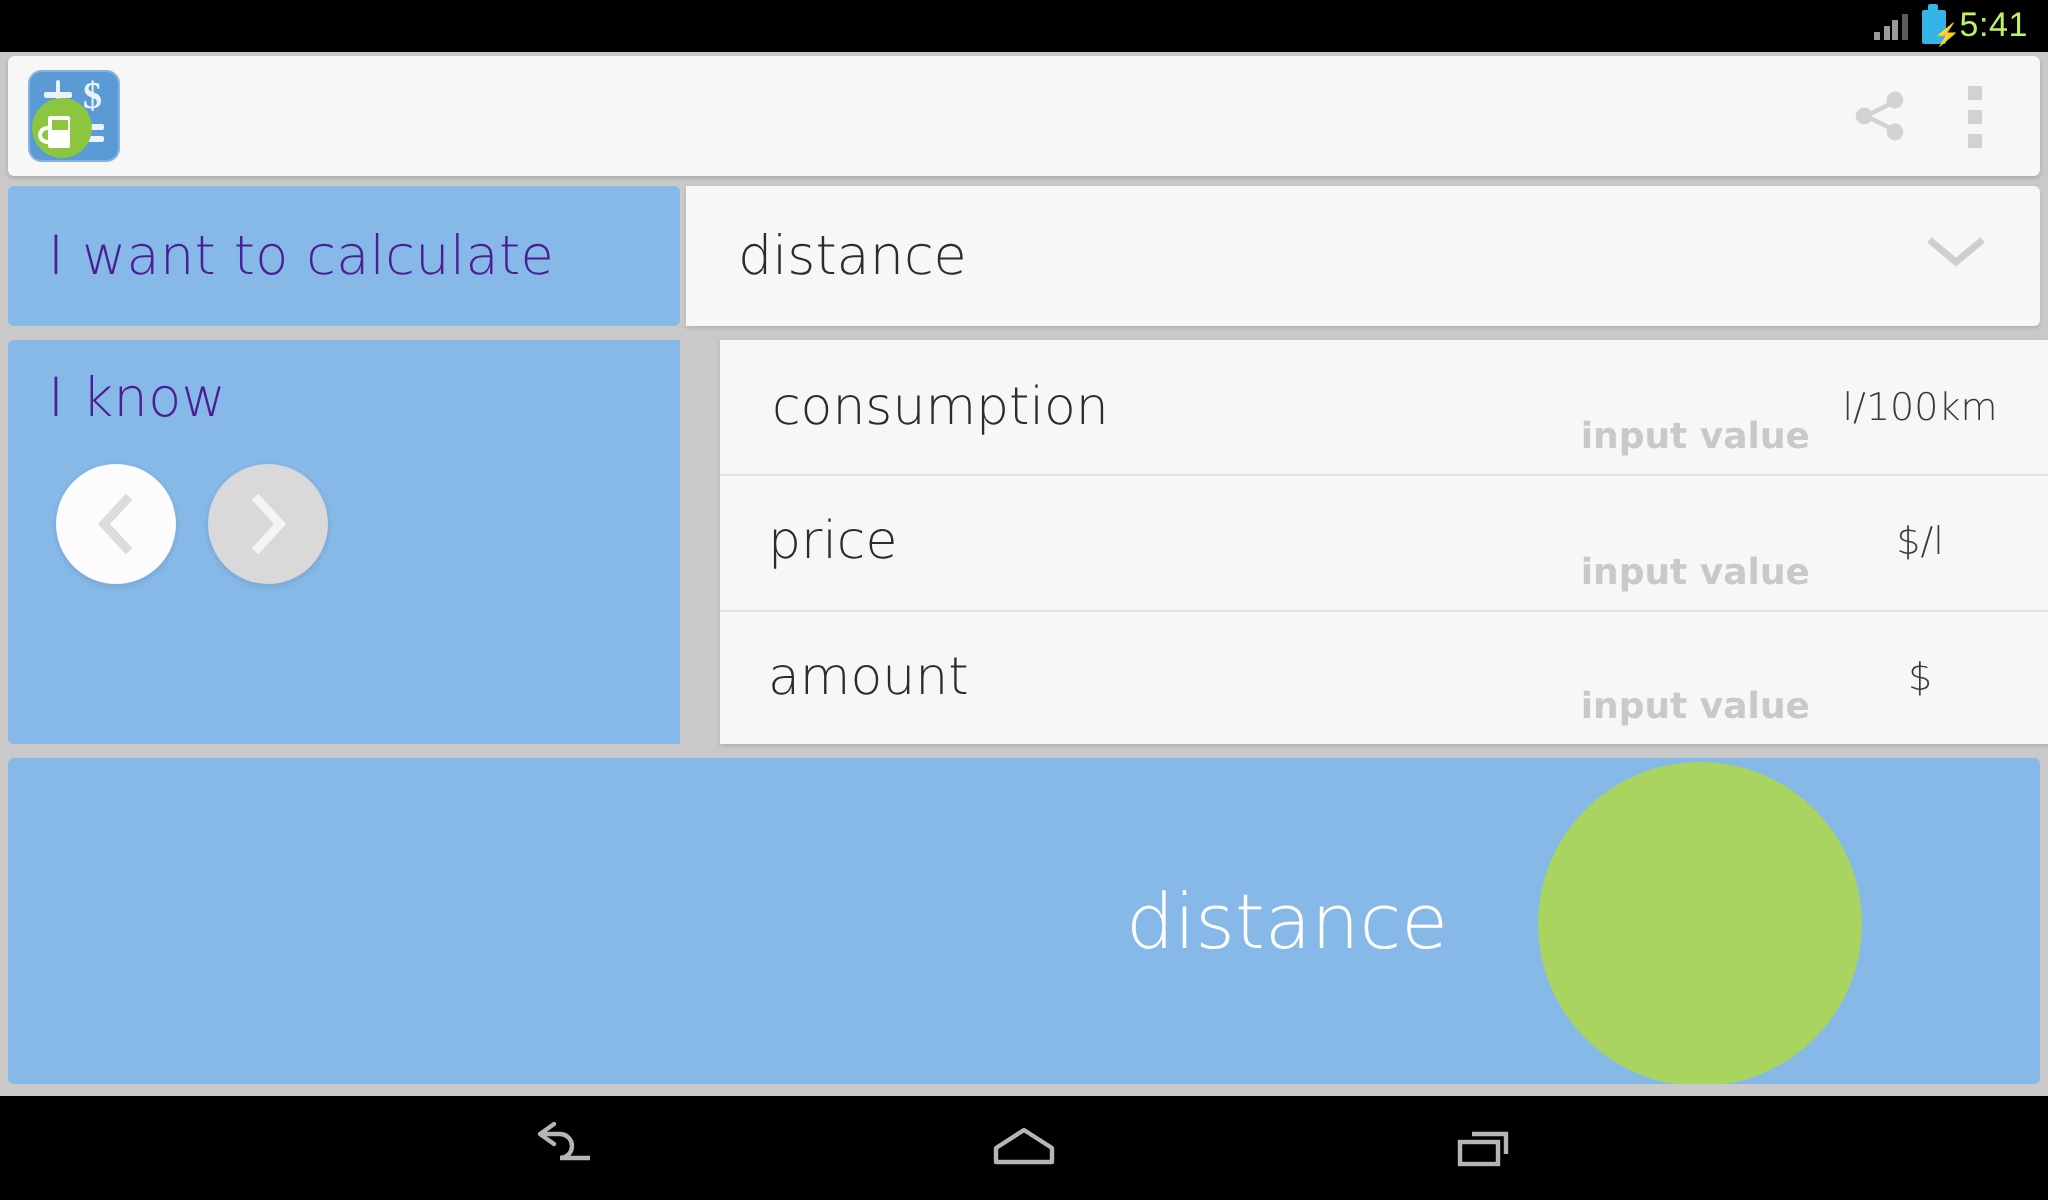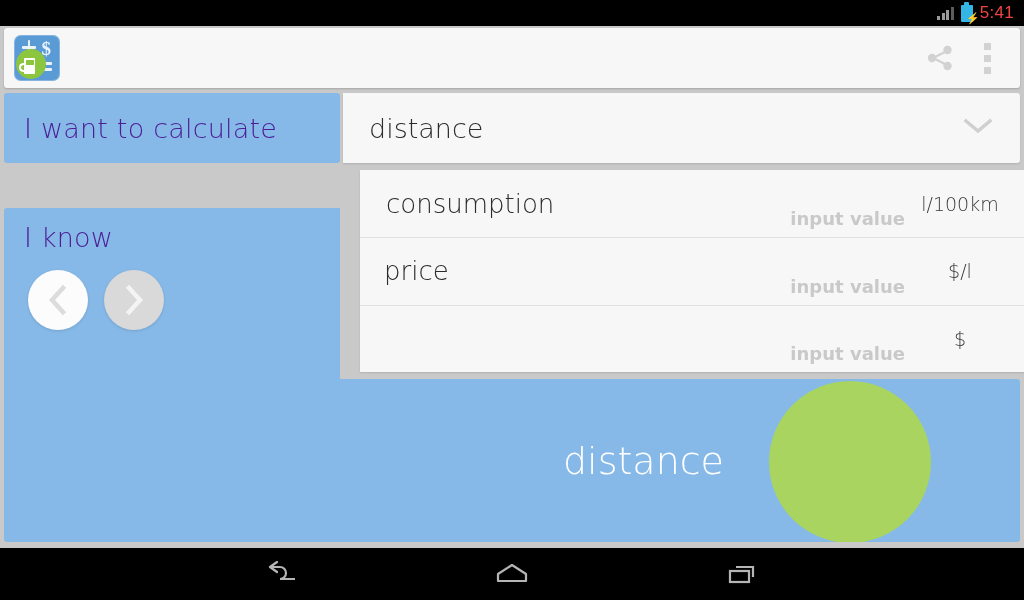--- a/index.html
+++ b/index.html
@@ -28,21 +28,21 @@
     position:relative; display:flex; align-items:center; justify-content:center;
   }
   .batt::before{
     content:""; position:absolute; top:-2.5px; left:3.5px;
     width:5px; height:2.5px; background:#33b5e5; border-radius:1px 1px 0 0;
   }
   .bolt {
     width:0; height:0; color:#fff; font-size:11px; line-height:1;
     font-weight:bold;
   }
-  .clocktxt { color:#ef4444; font-size:17px; letter-spacing:.3px; }
+  .clocktxt { color:#bef264; font-size:17px; letter-spacing:.3px; }
 
   
   .appbar {
     position:absolute; top:28px; left:4px; width:1016px; height:60px;
     background:#f7f7f7; border-radius:3px;
     display:flex; align-items:center; padding:0 12px 0 10px;
     box-shadow:0 1px 2px rgba(0,0,0,.18);
   }
   .appicon {
     width:46px; height:46px; border-radius:7px;
@@ -118,21 +118,20 @@
     font-size:27px; color:#2c2c2c; font-weight:300;
     font-family:"DejaVu Sans", sans-serif;
   }
   .chev-down { margin-left:auto; }
 
   
   .knowblock { position:absolute; top:170px; left:4px; width:1016px; height:202px; }
   .knowblock .leftpane {
     position:absolute; left:0; top:0; width:336px; height:202px;
     border-radius:3px 0 0 3px;
-    margin-top:38px;
   }
   .knowblock .knowlabel { position:absolute; left:20px; top:14px; }
   .navcircles { position:absolute; left:24px; top:62px; display:flex; gap:16px; }
   .navcirc {
     width:60px; height:60px; border-radius:50%;
     display:flex; align-items:center; justify-content:center;
     cursor:pointer; box-shadow:0 1px 3px rgba(0,0,0,.12);
   }
   .navcirc.prev { background:#fcfcfc; }
   .navcirc.next { background:#d9d9d9; }
@@ -271,20 +270,21 @@
         <span class="inName">consumption</span>
         <span class="inPlaceholder">input value</span>
         <span class="inUnit">l/100km</span>
       </div>
       <div class="inputrow">
         <span class="inName">price</span>
         <span class="inPlaceholder">input value</span>
         <span class="inUnit">$/l</span>
       </div>
       <div class="inputrow">
+        <span class="inName">amount</span>
         <span class="inPlaceholder">input value</span>
         <span class="inUnit">$</span>
       </div>
     </div>
   </div>
 
   <div class="result bluepanel">
     <span class="resultLabel">distance</span>
     <span class="resultCircle"></span>
   </div>

